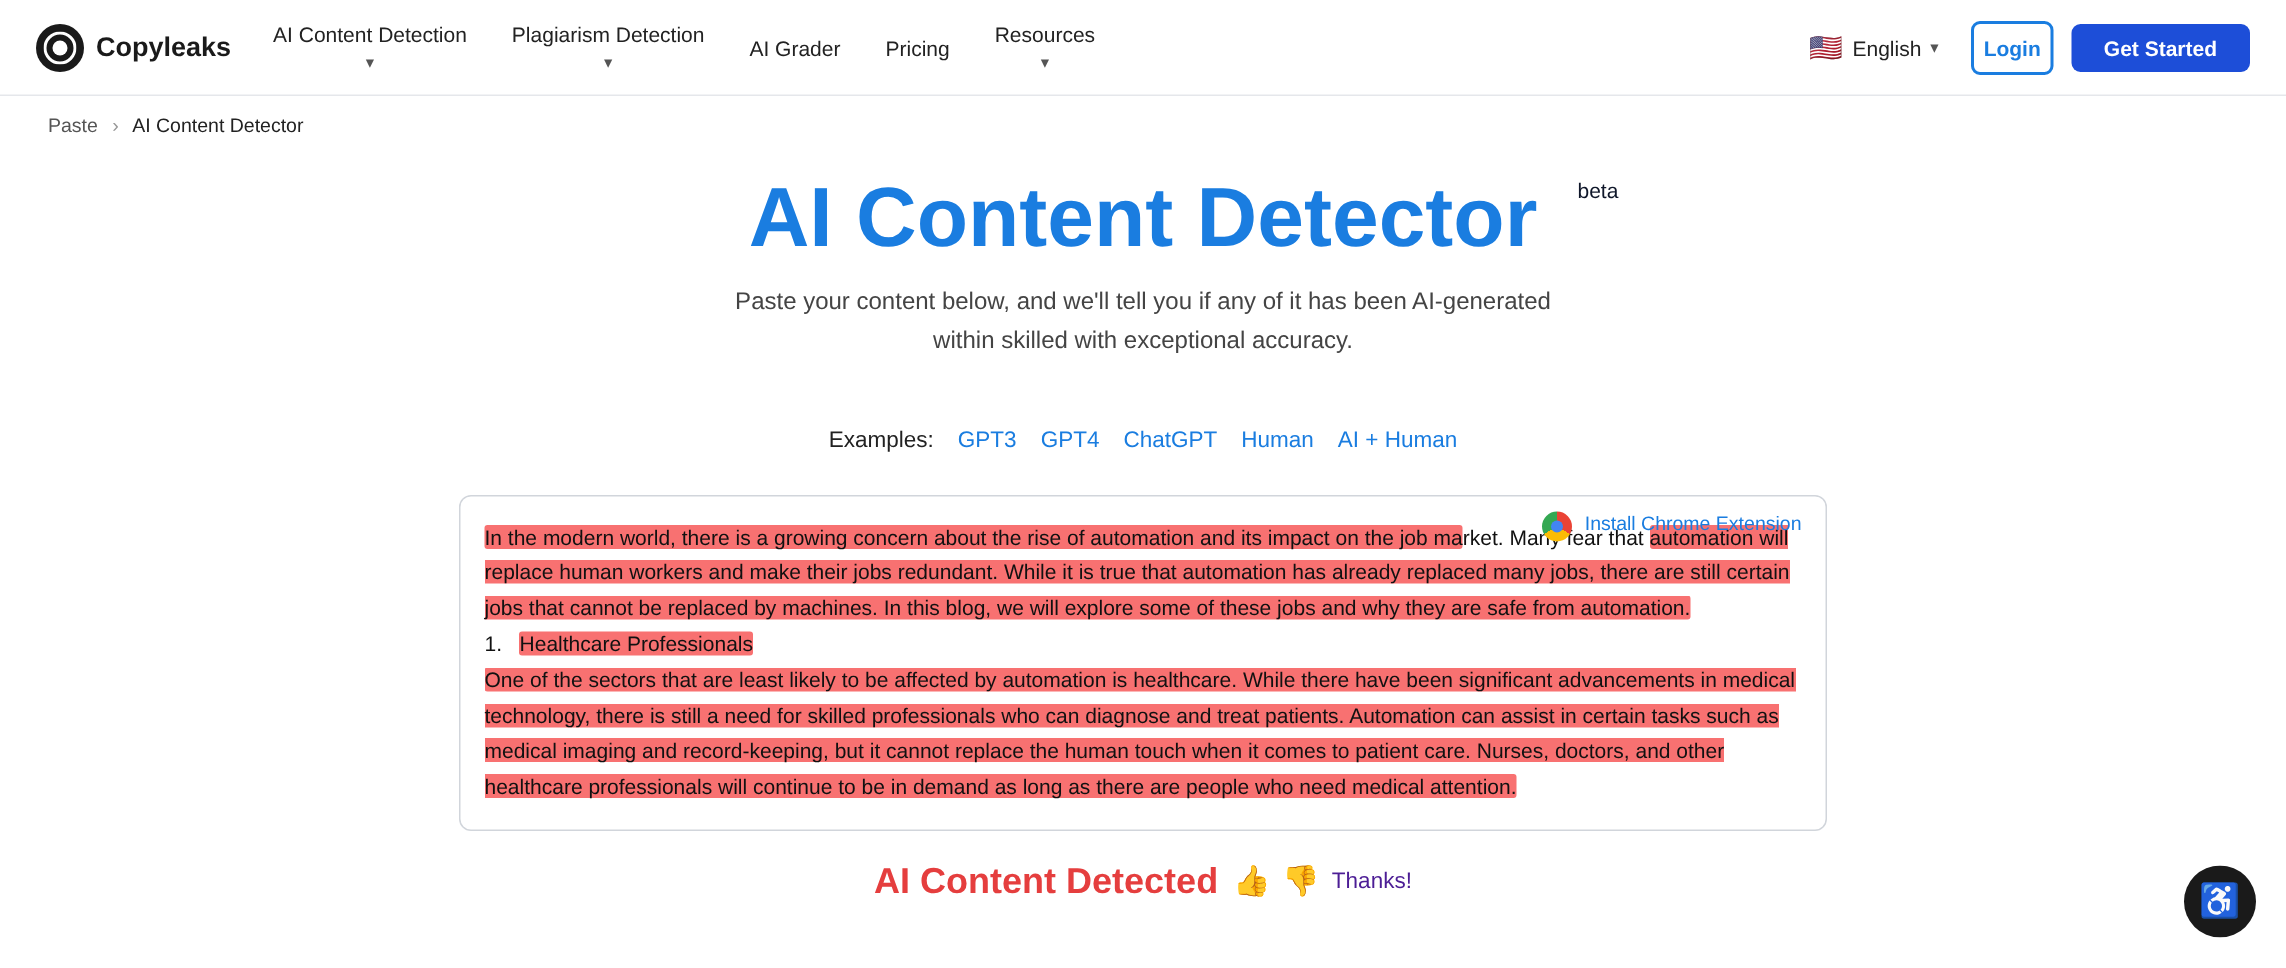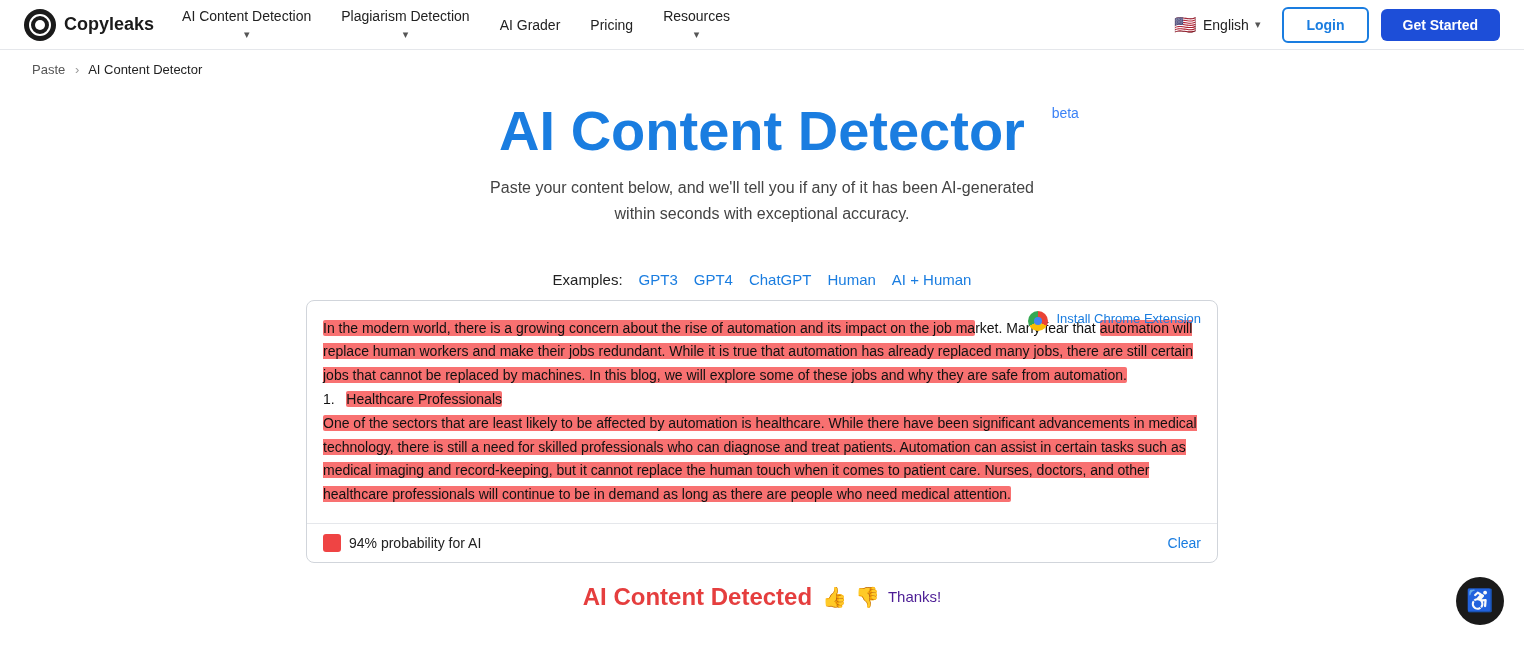--- a/index.html
+++ b/index.html
@@ -1,49 +1,49 @@
 <!DOCTYPE html>
 <html><head>
   <meta charset="utf-8">
   <style>
     * { box-sizing: border-box; margin: 0; padding: 0; }
     body { font-family: Arial, sans-serif; background: #fff; color: #333; font-size: 15px; }
 
     
     nav {
       display: flex; align-items: center; justify-content: space-between;
-      padding: 0 24px; height: 50px; border-bottom: 1px solid #e5e7eb;
+      padding: 0 24px; height: 64px; border-bottom: 1px solid #e5e7eb;
       position: sticky; top: 0; background: #fff; z-index: 100;
     }
     .nav-left { display: flex; align-items: center; gap: 6px; }
     .logo { display: flex; align-items: center; gap: 8px; font-weight: 700; font-size: 18px; color: #1a1a1a; text-decoration: none; margin-right: 10px; }
     .logo-circle { width: 32px; height: 32px; border-radius: 50%; background: #1a1a1a; display: flex; align-items: center; justify-content: center; color: #fff; font-size: 13px; font-weight: 700; }
     .nav-item { display: flex; align-items: center; gap: 4px; padding: 8px 12px; cursor: pointer; font-size: 14px; color: #222; border-radius: 6px; white-space: nowrap; flex-direction: column; }
     .nav-right { display: flex; align-items: center; gap: 12px; }
     .lang-selector { display: flex; align-items: center; gap: 6px; cursor: pointer; font-size: 14px; color: #222; padding: 6px 10px; border-radius: 6px; }
     .flag { font-size: 18px; }
-    .btn-login { padding: 8px 22px; border: 2px solid #1a7de0; border-radius: 6px; color: #1a7de0; background: transparent; font-size: 14px; font-weight: 600; cursor: pointer; }
+    .btn-login { padding: 8px 6px; border: 2px solid #1a7de0; border-radius: 6px; color: #1a7de0; background: transparent; font-size: 14px; font-weight: 600; cursor: pointer; }
     .btn-started { padding: 8px 22px; border: none; border-radius: 6px; background: #1d4ed8; color: #fff; font-size: 14px; font-weight: 600; cursor: pointer; }
     .chevron { font-size: 11px; color: #555; }
 
     
     .breadcrumb { padding: 12px 32px; font-size: 13px; color: #555; }
     .breadcrumb a { color: #555; text-decoration: none; }
     .breadcrumb-sep { margin: 0 6px; color: #999; }
     .breadcrumb-current { color: #222; }
 
     
     .hero { text-align: center; padding: 10px 20px 20px; }
     .hero-title-wrap { position: relative; display: inline-block; }
     .hero-title { font-size: 56px; font-weight: 800; color: #1a7de0; line-height: 1.15; }
-    .hero-beta { position: absolute; top: 6px; right: -54px; color: #3b82f6; font-size: 14px; font-weight: 500; }
+    .hero-beta { position: absolute; top: 6px; right: -54px; color: #0f172a; font-size: 14px; font-weight: 500; }
     .hero-subtitle { font-size: 16px; color: #444; margin-top: 12px; line-height: 1.6; }
 
     
-    .examples { display: flex; align-items: center; justify-content: center; gap: 16px; margin: 24px 0 12px; }
+    .examples { display: flex; align-items: center; justify-content: center; gap: 16px; margin: 24px 0 28px; }
     .examples-label { font-size: 15px; color: #222; font-weight: 500; }
     .example-chip { color: #1a7de0; font-size: 15px; font-weight: 500; cursor: pointer; }
 
     
     .content-box-wrap { max-width: 960px; margin: 0 auto; padding: 0 24px; }
     .content-box {
       border: 1px solid #d1d5db; border-radius: 8px; overflow: hidden;
       position: relative; background: #fff;
     }
     .chrome-ext-banner {
@@ -137,21 +137,21 @@
   <span class="breadcrumb-current">AI Content Detector</span>
 </div>
 
 <div class="hero">
   <div class="hero-title-wrap">
     <h1 class="hero-title">AI Content Detector</h1>
     <span class="hero-beta">beta</span>
   </div>
   <p class="hero-subtitle">
     <span>Paste your content below, and we'll tell you if any of it has been AI-generated</span><br>
-    <span>within seconds with exceptional accuracy.</span>
+    <span>within skilled with exceptional accuracy.</span>
   </p>
 </div>
 
 <div class="examples">
   <span class="examples-label">Examples:</span>
   <span class="example-chip">GPT3</span>
   <span class="example-chip">GPT4</span>
   <span class="example-chip">ChatGPT</span>
   <span class="example-chip" style="color:#1a7de0;">Human</span>
   <span class="example-chip">AI + Human</span>
@@ -164,27 +164,20 @@
       <div class="chrome-icon"></div>
       <span>Install Chrome Extension</span>
     </div>
 
     <div class="text-area">
       <span class="highlighted">In the modern world, there is a growing concern about the rise of automation and its impact on the job ma</span>rket. Many fear that <span class="highlighted">automation will replace human workers and make their jobs redundant. While it is true that automation has already replaced many jobs, there are still certain jobs that cannot be replaced by machines. In this blog, we will explore some of these jobs and why they are safe from automation.</span><br>
       1. &nbsp;&nbsp;<span class="highlighted">Healthcare Professionals</span><br>
       <span class="highlighted">One of the sectors that are least likely to be affected by automation is healthcare. While there have been significant advancements in medical technology, there is still a need for skilled professionals who can diagnose and treat patients. Automation can assist in certain tasks such as medical imaging and record-keeping, but it cannot replace the human touch when it comes to patient care. Nurses, doctors, and other healthcare professionals will continue to be in demand as long as there are people who need medical attention.</span>
     </div>
 
-    <div class="footer-bar">
-      <div class="prob-indicator">
-        <div class="prob-box"></div>
-        <span>94% probability for AI</span>
-      </div>
-      <button class="clear-btn">Clear</button>
-    </div>
   </div>
 
   <div class="result-bar">
     <span class="result-label">AI Content Detected</span>
     <div class="result-icons">
       <span class="thumbs-up">👍</span>
       <span class="thumbs-down">👎</span>
       <span class="thanks-text">Thanks!</span>
     </div>
   </div>

